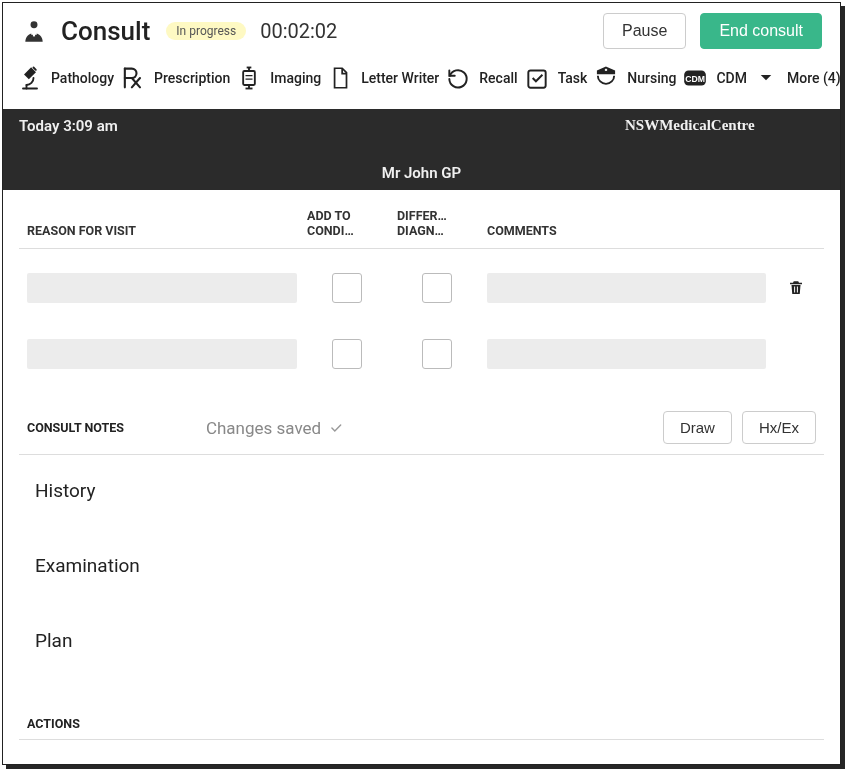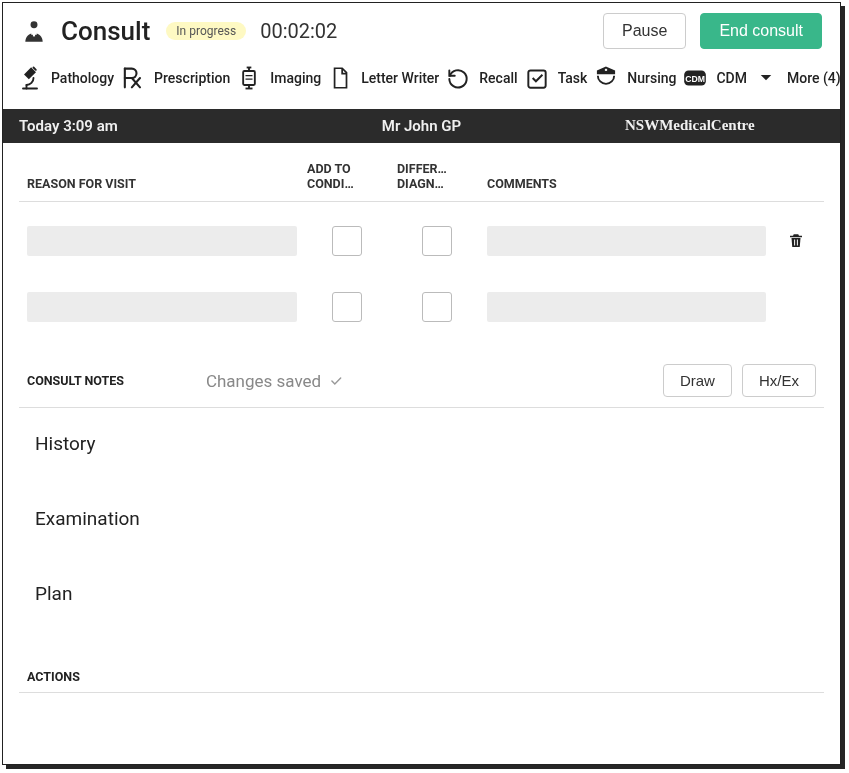--- a/index.html
+++ b/index.html
@@ -91,21 +91,21 @@
   
   .infobar {
     background: #2b2b2b;
     color: #f0f0f0;
     display: flex;
     padding: 8px 16px;
     font-size: 15px;
     font-weight: 600;
   }
   .infobar > div { flex: 1; }
-  .infobar .mid { text-align: center; }
+  .infobar .mid { text-align: center; margin-top: 47px; }
   .infobar .right { text-align: center; font-family: Liberation Serif, serif; }
 
   
   .content { padding: 0 16px 0 16px; flex:1; overflow:hidden; }
   .rfv-head {
     display: grid;
     grid-template-columns: 270px 80px 80px 1fr 40px;
     gap: 0 10px;
     align-items: end;
     padding: 18px 8px 10px 8px;

